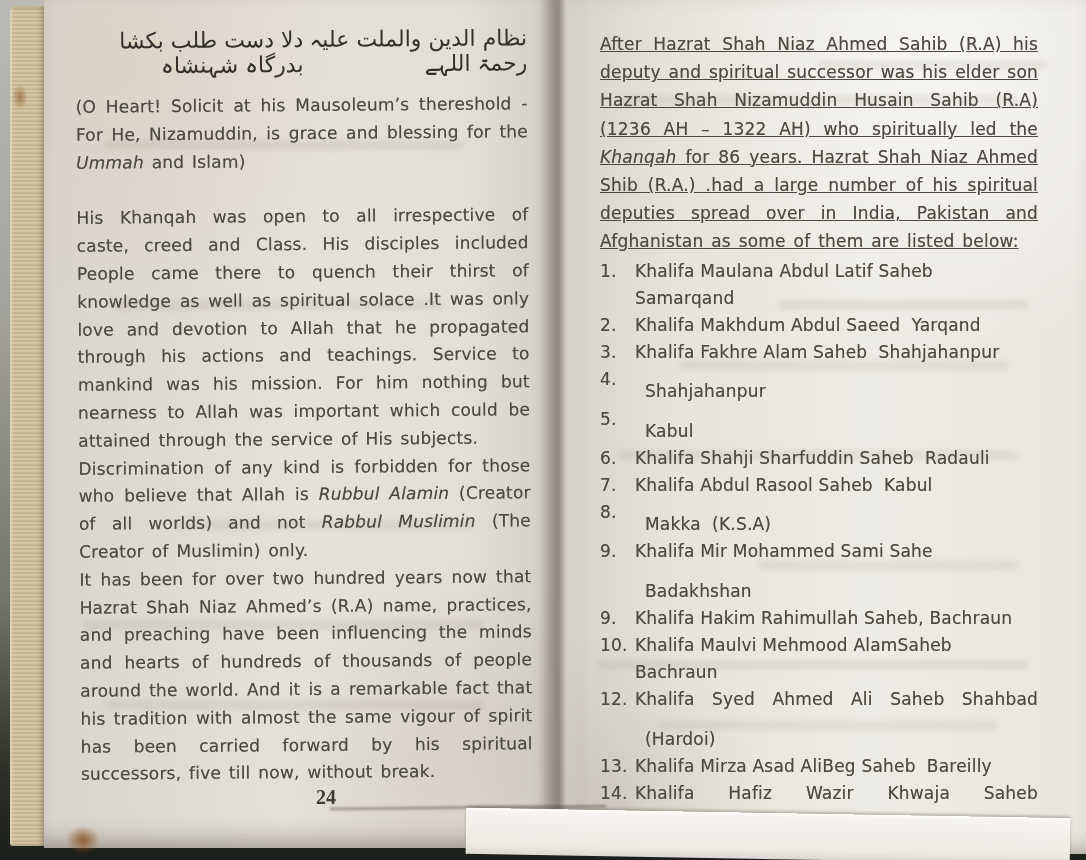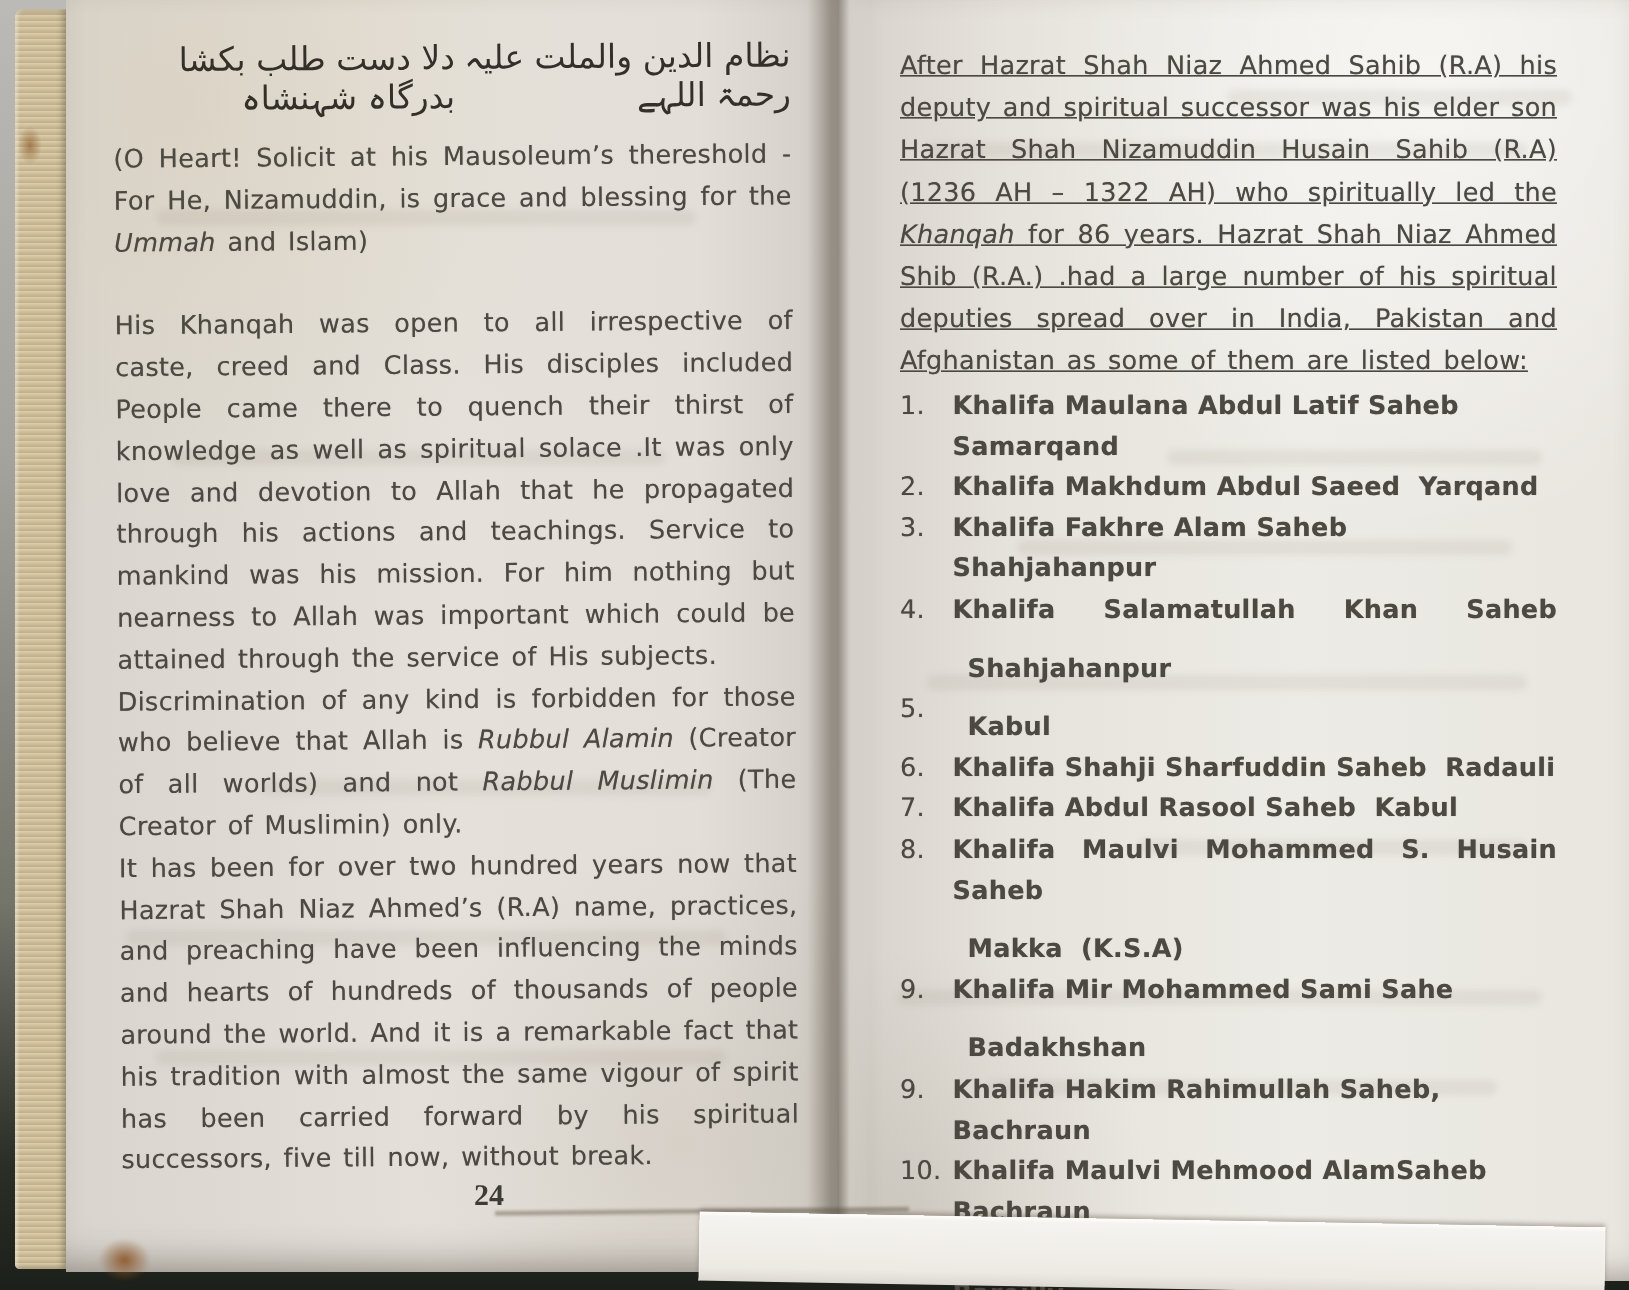--- a/index.html
+++ b/index.html
@@ -69,21 +69,21 @@
   .translation{margin-bottom:28px;}
   .right-text .para{line-height:28.2px;text-decoration:underline;}
 
   .khalifa-list{margin-top:2px;}
   .list-row{display:flex;align-items:flex-start;}
   .list-num{
     flex:0 0 35px;font-size:17px;line-height:27.2px;color:#4b4942;letter-spacing:.2px;
     text-shadow:0 0 .5px rgba(75,70,60,.55);
   }
   .list-body{flex:1;font-size:17px;line-height:27.2px;color:#4b4942;letter-spacing:.2px;
-    text-shadow:0 0 .5px rgba(75,70,60,.55);font-weight:bold;}
+    text-shadow:0 0 .5px rgba(75,70,60,.55);}
   .list-line1{white-space:pre-wrap;}
   .list-line1.justify{white-space:normal;text-align:justify;text-align-last:justify;}
   .list-line2{padding-left:10px;white-space:pre-wrap;margin-top:12px;}
 
   .page-num{
     position:absolute;font-family:"Liberation Serif",serif;font-size:20px;font-weight:700;color:#3e3c36;
   }
   .page-num.left{left:272px;top:786px;}
   .page-num.right{left:286px;top:835px;}
 
@@ -157,21 +157,20 @@
           </div>
           <div class="list-row">
             <span class="list-num">3.</span>
             <div class="list-body">
               <div class="list-line1">Khalifa Fakhre Alam Saheb  Shahjahanpur</div>
             </div>
           </div>
           <div class="list-row">
             <span class="list-num">4.</span>
             <div class="list-body">
-              <div class="list-line1 justify">Khalifa Salamatullah Khan Saheb</div>
               <div class="list-line2">Shahjahanpur</div>
             </div>
           </div>
           <div class="list-row">
             <span class="list-num">5.</span>
             <div class="list-body">
               <div class="list-line2">Kabul</div>
             </div>
           </div>
           <div class="list-row">
@@ -182,41 +181,47 @@
           </div>
           <div class="list-row">
             <span class="list-num">7.</span>
             <div class="list-body">
               <div class="list-line1">Khalifa Abdul Rasool Saheb  Kabul</div>
             </div>
           </div>
           <div class="list-row">
             <span class="list-num">8.</span>
             <div class="list-body">
-              <div class="list-line1 justify">Khalifa Maulvi Mohammed S. Husain Saheb</div>
               <div class="list-line2">Makka  (K.S.A)</div>
             </div>
           </div>
           <div class="list-row">
             <span class="list-num">9.</span>
             <div class="list-body">
               <div class="list-line1">Khalifa Mir Mohammed Sami Sahe</div>
               <div class="list-line2">Badakhshan</div>
             </div>
           </div>
           <div class="list-row">
             <span class="list-num">9.</span>
             <div class="list-body">
               <div class="list-line1">Khalifa Hakim Rahimullah Saheb, Bachraun</div>
             </div>
           </div>
           <div class="list-row">
             <span class="list-num">10.</span>
             <div class="list-body">
               <div class="list-line1">Khalifa Maulvi Mehmood AlamSaheb  Bachraun</div>
+            </div>
+          </div>
+          <div class="list-row">
+            <span class="list-num">12.</span>
+            <div class="list-body">
+              <div class="list-line1 justify">Khalifa Syed Ahmed Ali Saheb Shahbad</div>
+              <div class="list-line2">(Hardoi)</div>
             </div>
           </div>
           <div class="list-row">
             <span class="list-num">13.</span>
             <div class="list-body">
               <div class="list-line1">Khalifa Mirza Asad AliBeg Saheb  Bareilly</div>
             </div>
           </div>
           <div class="list-row">
             <span class="list-num">14.</span>

